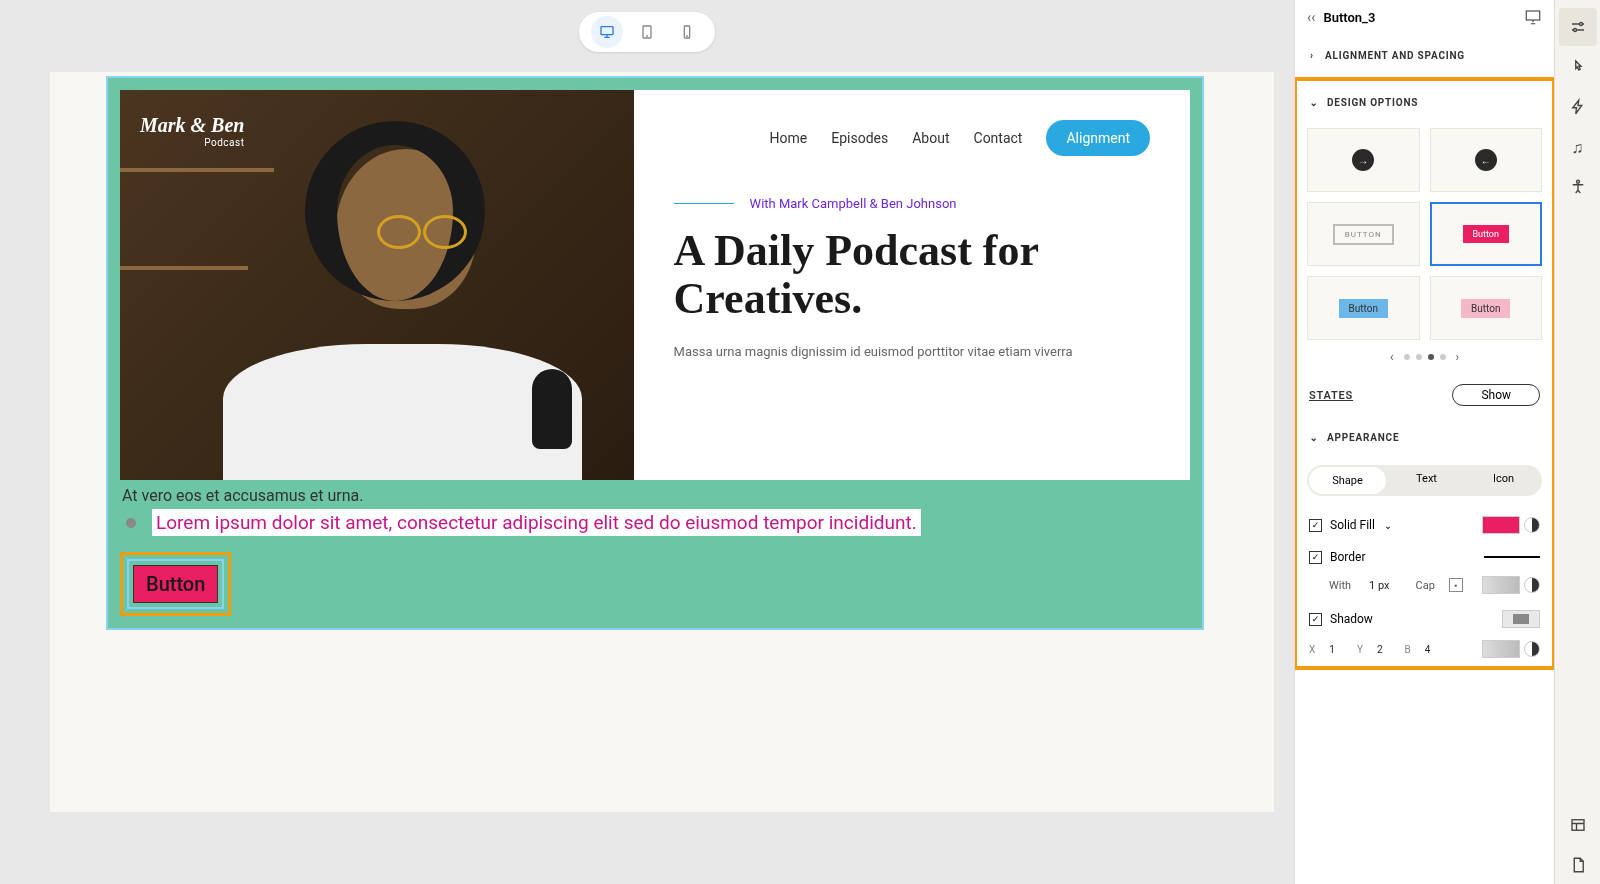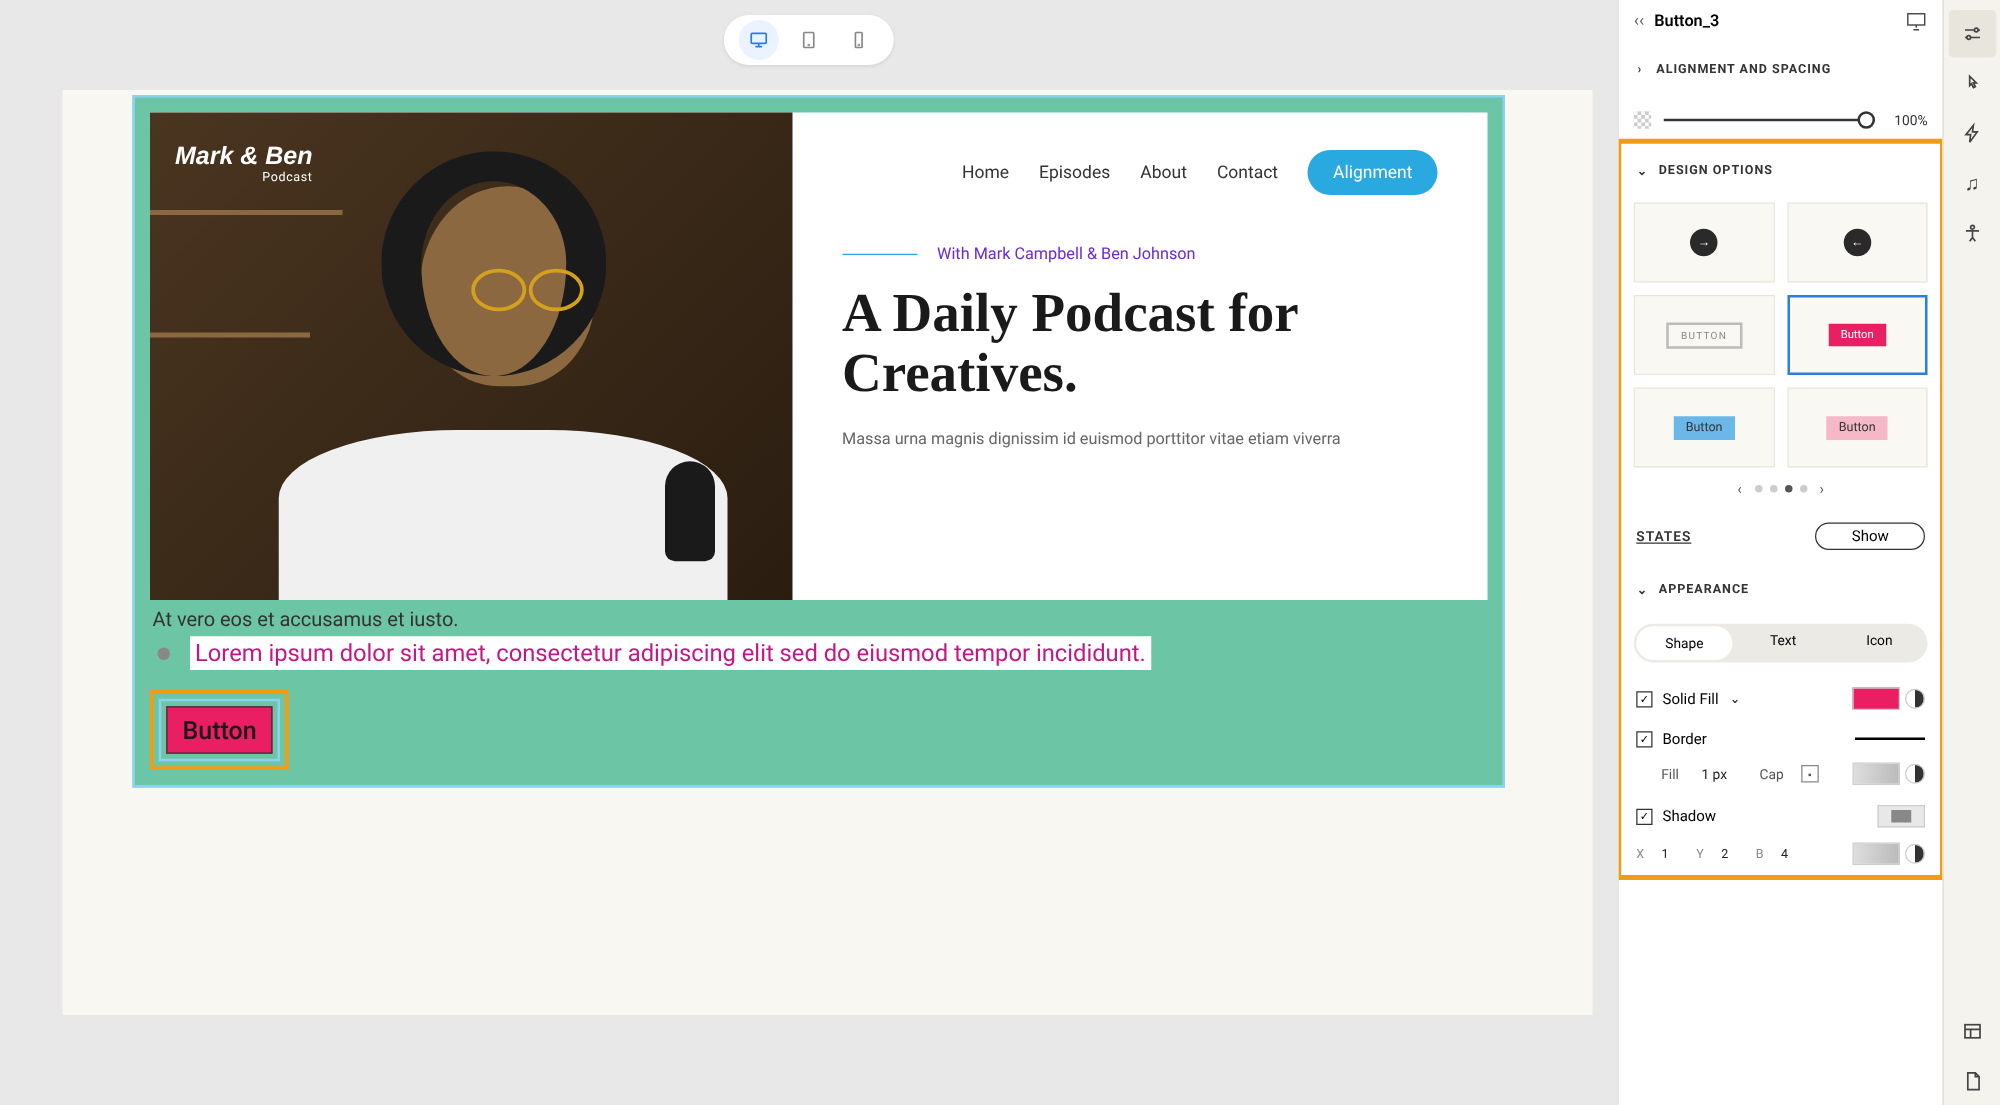--- a/index.html
+++ b/index.html
@@ -8,21 +8,21 @@
 .canvas-area { flex: 1; background: #e8e8e8; position: relative; padding: 0; }
 .device-switcher { position: absolute; top: 12px; left: 50%; transform: translateX(-50%); background: #fff; border-radius: 24px; display: flex; gap: 8px; padding: 4px 12px; box-shadow: 0 1px 3px rgba(0,0,0,.1); z-index: 10; }
 .device-btn { width: 32px; height: 32px; border-radius: 50%; display: flex; align-items: center; justify-content: center; cursor: pointer; }
 .device-btn.active { background: #eaf3ff; }
 .device-btn svg { width: 16px; height: 16px; }
 .page-wrapper { position: absolute; top: 72px; left: 50px; right: 20px; bottom: 72px; background: #f9f7f2; }
 .page { position: absolute; top: 4px; left: 56px; right: 70px; background: #6cc5a4; border: 2px solid #8bd1f0; padding: 12px; }
 .hero { background: #fff; display: flex; height: 390px; }
 .hero-left { width: 48%; position: relative; background: linear-gradient(135deg,#4a3520 0%,#2a1d10 100%); overflow: hidden; }
 .logo { position: absolute; top: 24px; left: 20px; color: #fff; z-index: 2; }
-.logo-main { font-family: Liberation Sans, sans-serif; font-size: 20px; font-weight: bold; font-style: italic; text-align: center; }
+.logo-main { font-family: Liberation Serif, serif; font-size: 20px; font-weight: bold; font-style: italic; text-align: center; }
 .logo-sub { font-size: 10px; text-align: right; letter-spacing: .5px; }
 .person { position: absolute; inset: 0; }
 .shelf { position: absolute; left: 0; top: 20%; width: 30%; height: 4px; background: #8b6840; }
 .shelf2 { position: absolute; left: 0; top: 45%; width: 25%; height: 4px; background: #8b6840; }
 .head { position: absolute; left: 42%; top: 15%; width: 140px; height: 160px; background: #8b6840; border-radius: 50% 50% 45% 45%; }
 .headphone { position: absolute; left: 36%; top: 8%; width: 180px; height: 180px; border: 24px solid #1a1a1a; border-radius: 50%; border-bottom: none; border-right-width: 32px; border-left-width: 32px; }
 .glasses { position: absolute; left: 50%; top: 32%; width: 90px; height: 30px; }
 .glasses::before, .glasses::after { content: ''; position: absolute; width: 38px; height: 28px; border: 3px solid #d4a020; border-radius: 50%; top: 0; }
 .glasses::before { left: 0; }
 .glasses::after { right: 0; }
@@ -154,21 +154,21 @@
               <span class="subscribe-btn">Alignment</span>
             </div>
             <div class="tagline">
               <span class="tagline-line"></span>
               <span>With Mark Campbell &amp; Ben Johnson</span>
             </div>
             <h1 class="hero-title">A Daily Podcast for Creatives.</h1>
             <p class="hero-desc">Massa urna magnis dignissim id euismod porttitor vitae etiam viverra</p>
           </div>
         </div>
-        <div class="text-line1">At vero eos et accusamus et iusto.</div>
+        <div class="text-line1">At vero eos et accusamus et urna.</div>
         <div class="bullet-row">
           <div class="bullet"></div>
           <span class="text-line2">Lorem ipsum dolor sit amet, consectetur adipiscing elit sed do eiusmod tempor incididunt.</span>
         </div>
         <div class="selected-btn-wrap">
           <div class="selected-btn-inner">
             <span class="selected-btn">Button</span>
           </div>
         </div>
       </div>
@@ -185,27 +185,20 @@
         </svg>
     </div>
 
     <div class="panel-section">
       <div class="section-header">
         <span class="chevron">›</span>
         <span>Alignment and Spacing</span>
       </div>
     </div>
 
-    <div class="opacity-row">
-      <div class="checker"></div>
-      <div class="slider">
-        <div class="slider-thumb"></div>
-      </div>
-      <div class="opacity-val">100%</div>
-    </div>
 
     <div class="highlighted">
       <div class="panel-section">
         <div class="section-header">
           <span class="chevron">⌄</span>
           <span>Design Options</span>
         </div>
       </div>
       <div class="design-grid">
         <div class="design-opt">
@@ -267,21 +260,21 @@
       </div>
 
       <div class="prop-row">
         <div class="prop-left">
           <div class="checkbox checked"></div>
           <span>Border</span>
         </div>
         <div class="border-line"></div>
       </div>
       <div class="sub-row">
-        <span>Fill</span>
+        <span>With</span>
         <span class="val">1 px</span>
         <span style="margin-left:12px">Cap</span>
         <span class="cap-icon">▪</span>
         <div style="margin-left:auto" class="swatch-group">
           <div class="grad-swatch"></div>
           <div class="color-opts"></div>
         </div>
       </div>
 
       <div class="prop-row">

